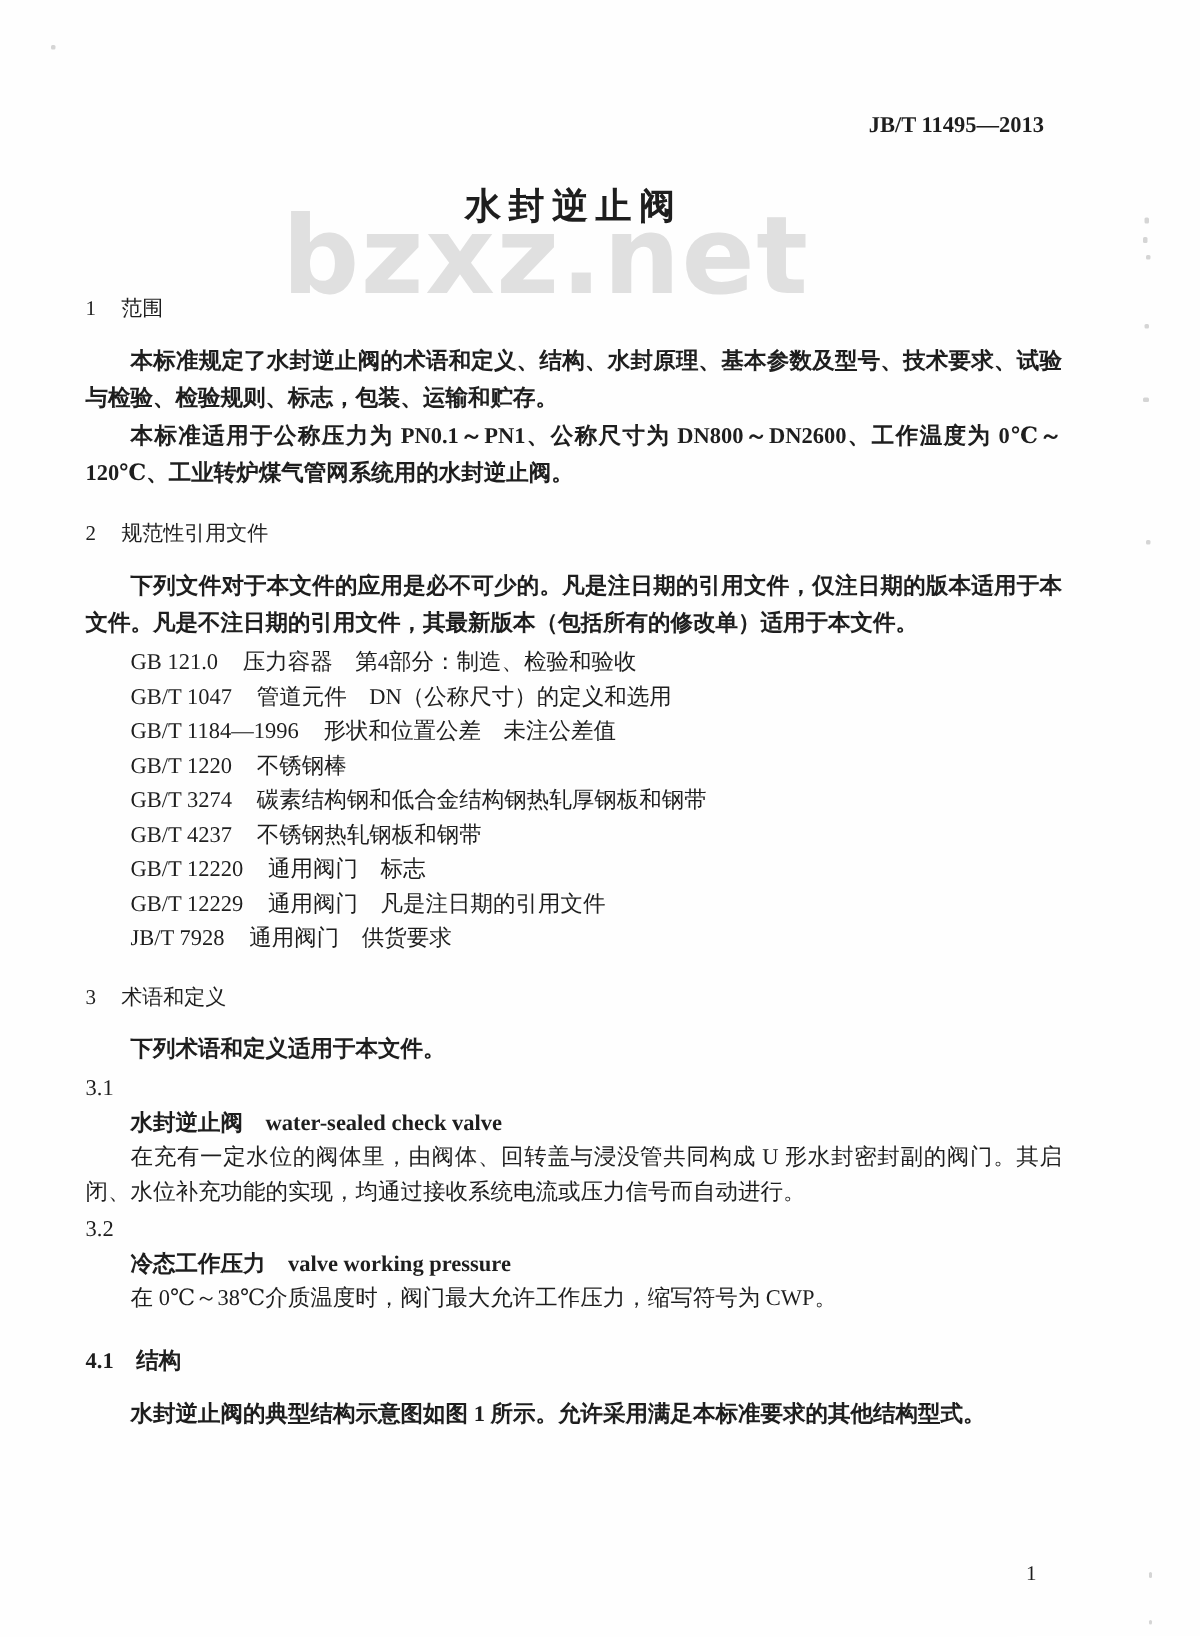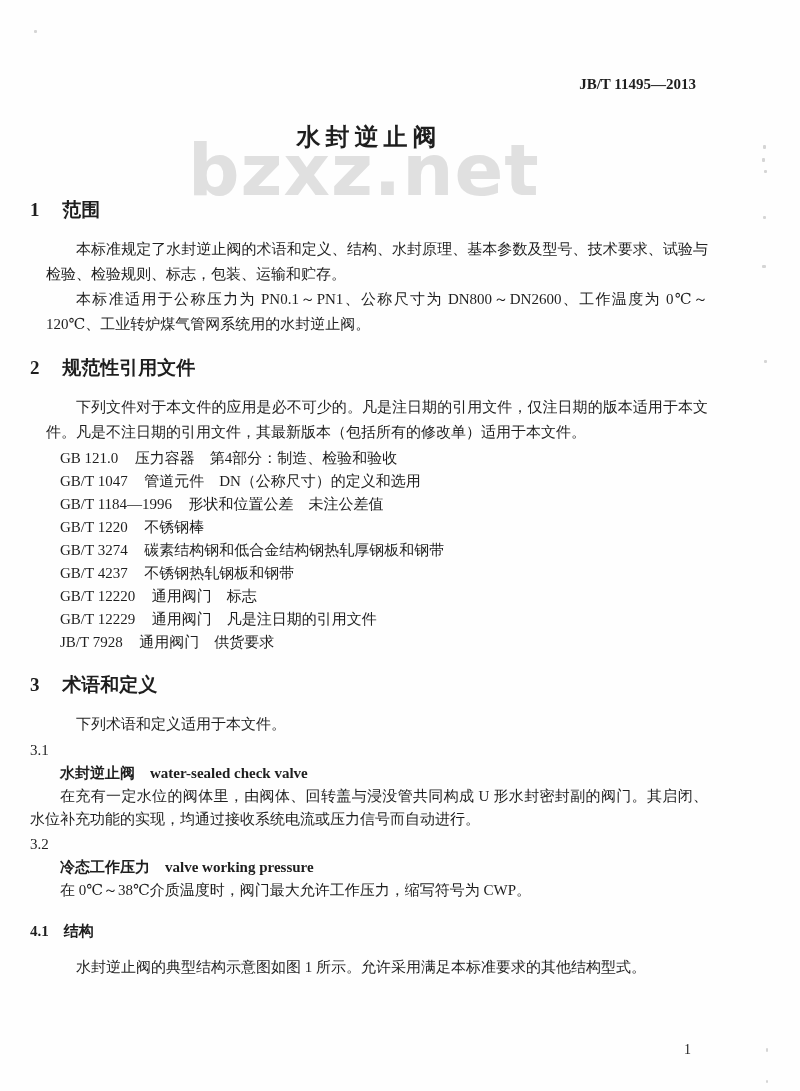--- a/index.html
+++ b/index.html
@@ -17,48 +17,49 @@
     z-index:0;
     font-family:"DejaVu Sans","Liberation Sans",sans-serif;
     font-weight:bold;
     font-size:72px;
     letter-spacing:1px;
     color:#e0e0e0;
     user-select:none;
   }
   .content{
     position:relative;z-index:1;
-    padding:76px 92px 0 30px;
+    padding:76px 92px 0 57px;
     font-size:15px;
   }
   .doc-code{
     text-align:right;
     font-weight:bold;
     font-size:15px;
     margin:0 12px 0 0;
   }
   .doc-title{
     margin:28px 0 0 0;
     text-align:center;
     font-size:24px;
     font-weight:bold;
     letter-spacing:5px;
   }
   .sec-h{
-    font-size:19px;
-    font-weight:bold;
+    font-size:14px;
+    font-weight:normal;
     margin:18px 0 14px 0;
   }
   .sec-h.first{margin-top:44px;}
   .sec-h .num{margin-right:1.2em;}
   .para{
-    margin:0 0 0 16px;
+    margin:0 0 0 0;
     line-height:25px;
     text-indent:2em;
     text-align:justify;
+    font-weight:bold;
   }
   .intro{margin-bottom:2px;}
   .ref-list{margin:2px 0 0 0;}
   .ref-item{
     margin-left:2em;
     line-height:23px;
     white-space:nowrap;
   }
   .ref-code{margin-right:1.1em;}
   .term-num{line-height:23px;margin-top:2px;}

